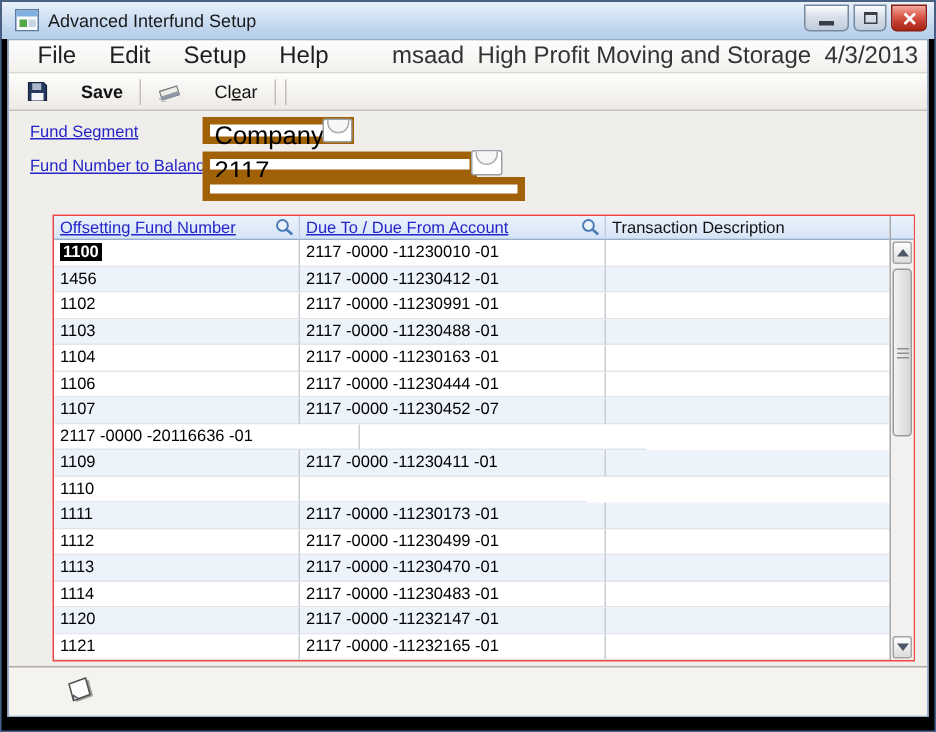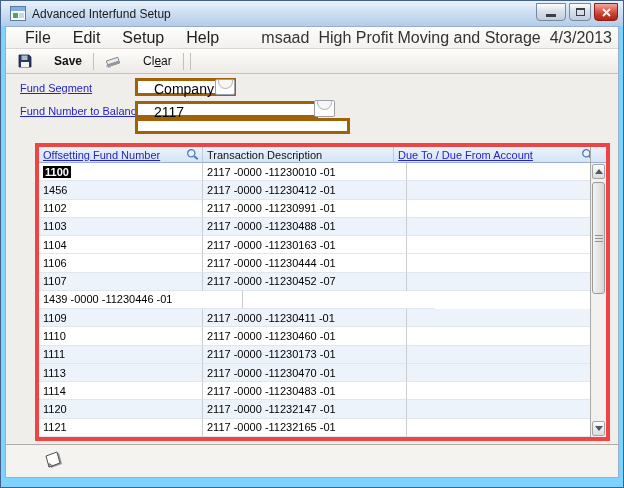--- a/index.html
+++ b/index.html
@@ -1,21 +1,21 @@
 <!DOCTYPE html>
 <html><head>
 <meta charset="utf-8">
 <style>
   * { margin:0; padding:0; box-sizing:border-box; }
   html,body { background:#fff; }
   body { font-family:"Liberation Sans", sans-serif; }
 
   .window {
     position:relative; width:624px; height:488px;
-    border:1px solid #44618C; background:#7dd3fc;
+    border:1px solid #44618C; background:#000000;
     overflow:hidden;
   }
 
   
   .titlebar {
     height:25px; display:flex; align-items:center;
     padding:0 5px 0 9px;
     background:linear-gradient(#E9F2FB, #C9DCF1 55%, #B3CCE8);
   }
   .app-icon { width:16px; height:15px; margin-right:6px; flex:none; }
@@ -63,36 +63,36 @@
   .accel { text-decoration:underline; }
 
   
   .content { position:relative; flex:1; }
 
   .prompt {
     position:absolute; font-size:11px; color:#2424C8;
     text-decoration:underline; white-space:nowrap; cursor:default;
   }
   .field {
-    position:absolute; background:#FFF; border:3px solid #a16207;
-    font-size:14px; color:#000; padding:1px 16px; line-height:14px;
+    position:absolute; background:#FFF; border:5px solid #a16207;
+    font-size:17px; color:#000; padding:1px 3px; line-height:14px;
   }
   .expbtn {
     position:absolute; background:#FFF; border:1px solid #9AA0A8;
     border-radius:2px; overflow:hidden;
   }
   .expbtn::after {
     content:""; position:absolute; width:13px; height:13px;
     border:1px solid #AFAFAF; border-radius:50%; left:2px; top:-6px; background:#F6F6F6;
   }
 
   
   .grid {
     position:absolute; left:29px; top:69px; width:575px; height:298px;
-    background:#FFF; border:4px solid #ef4444; display:flex; flex-direction:column;
+    background:#FFF; border:1px solid #ef4444; display:flex; flex-direction:column;
   }
   .ghead { display:flex; height:16px; flex:none; }
   .ghcell {
     background:linear-gradient(#EBF3FC,#D5E4F6);
     border-bottom:1px solid #96AFCE; border-right:1px solid #BCCCDF;
     font-size:11px; display:flex; align-items:center; padding:0 3px 0 4px;
     white-space:nowrap; overflow:hidden;
   }
   .ghcell .htext { color:#2424C8; text-decoration:underline; }
   .ghcell.plain .htext { color:#111; text-decoration:none; }
@@ -219,30 +219,30 @@
 
       <div class="grid">
         <div class="ghead">
           <div class="ghcell c1">
             <span class="htext">Offsetting Fund Number</span>
             <svg class="mag" width="13" height="13" viewBox="0 0 13 13">
               <circle cx="5.3" cy="5.3" r="3.6" fill="#EAF2FB" stroke="#4A7AB5" stroke-width="1.3"></circle>
               <line x1="8.2" y1="8.2" x2="11.8" y2="11.3" stroke="#4A7AB5" stroke-width="1.8"></line>
             </svg>
           </div>
-          <div class="ghcell c3 plain">
-            <span class="htext">Transaction Description</span>
-          </div>
           <div class="ghcell c2">
             <span class="htext">Due To / Due From Account</span>
             <svg class="mag" width="13" height="13" viewBox="0 0 13 13">
               <circle cx="5.3" cy="5.3" r="3.6" fill="#EAF2FB" stroke="#4A7AB5" stroke-width="1.3"></circle>
               <line x1="8.2" y1="8.2" x2="11.8" y2="11.3" stroke="#4A7AB5" stroke-width="1.8"></line>
             </svg>
           </div>
+          <div class="ghcell c3 plain">
+            <span class="htext">Transaction Description</span>
+          </div>
         </div>
 
         <div class="gbody">
             <div class="grow">
               <div class="gcell c1">
                 <span class="sel">1100</span>
               </div>
               <div class="gcell c2">2117 -0000 -11230010 -01</div>
               <div class="gcell c3"></div>
             </div>
@@ -282,42 +282,48 @@
               <div class="gcell c3"></div>
             </div>
             <div class="grow alt">
               <div class="gcell c1">
                 <span>1107</span>
               </div>
               <div class="gcell c2">2117 -0000 -11230452 -07</div>
               <div class="gcell c3"></div>
             </div>
             <div class="grow">
-              <div class="gcell c2">1439 -0000 -11230446 -01</div>
+              <div class="gcell c2">2117 -0000 -20116636 -01</div>
               <div class="gcell c3"></div>
             </div>
             <div class="grow alt">
               <div class="gcell c1">
                 <span>1109</span>
               </div>
               <div class="gcell c2">2117 -0000 -11230411 -01</div>
               <div class="gcell c3"></div>
             </div>
             <div class="grow">
               <div class="gcell c1">
                 <span>1110</span>
               </div>
-              <div class="gcell c2">2117 -0000 -11230460 -01</div>
               <div class="gcell c3"></div>
             </div>
             <div class="grow alt">
               <div class="gcell c1">
                 <span>1111</span>
               </div>
               <div class="gcell c2">2117 -0000 -11230173 -01</div>
+              <div class="gcell c3"></div>
+            </div>
+            <div class="grow">
+              <div class="gcell c1">
+                <span>1112</span>
+              </div>
+              <div class="gcell c2">2117 -0000 -11230499 -01</div>
               <div class="gcell c3"></div>
             </div>
             <div class="grow alt">
               <div class="gcell c1">
                 <span>1113</span>
               </div>
               <div class="gcell c2">2117 -0000 -11230470 -01</div>
               <div class="gcell c3"></div>
             </div>
             <div class="grow">

